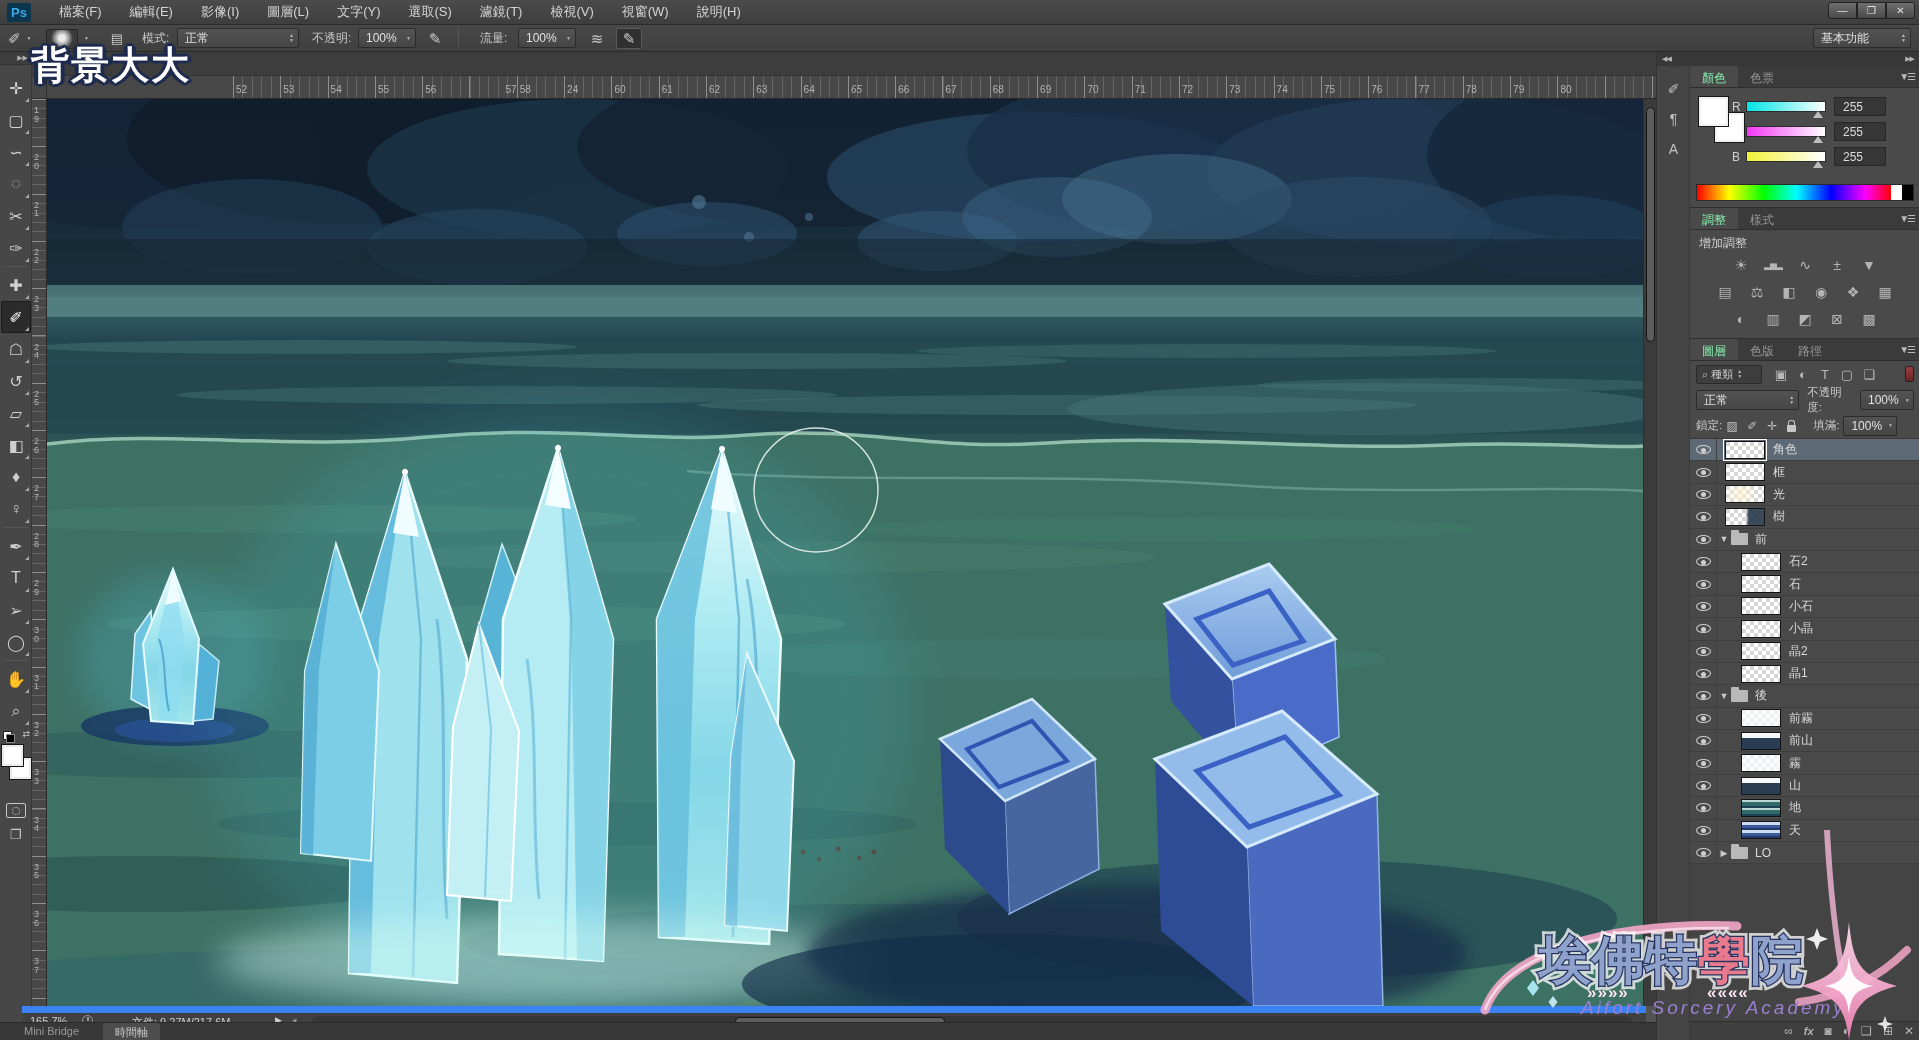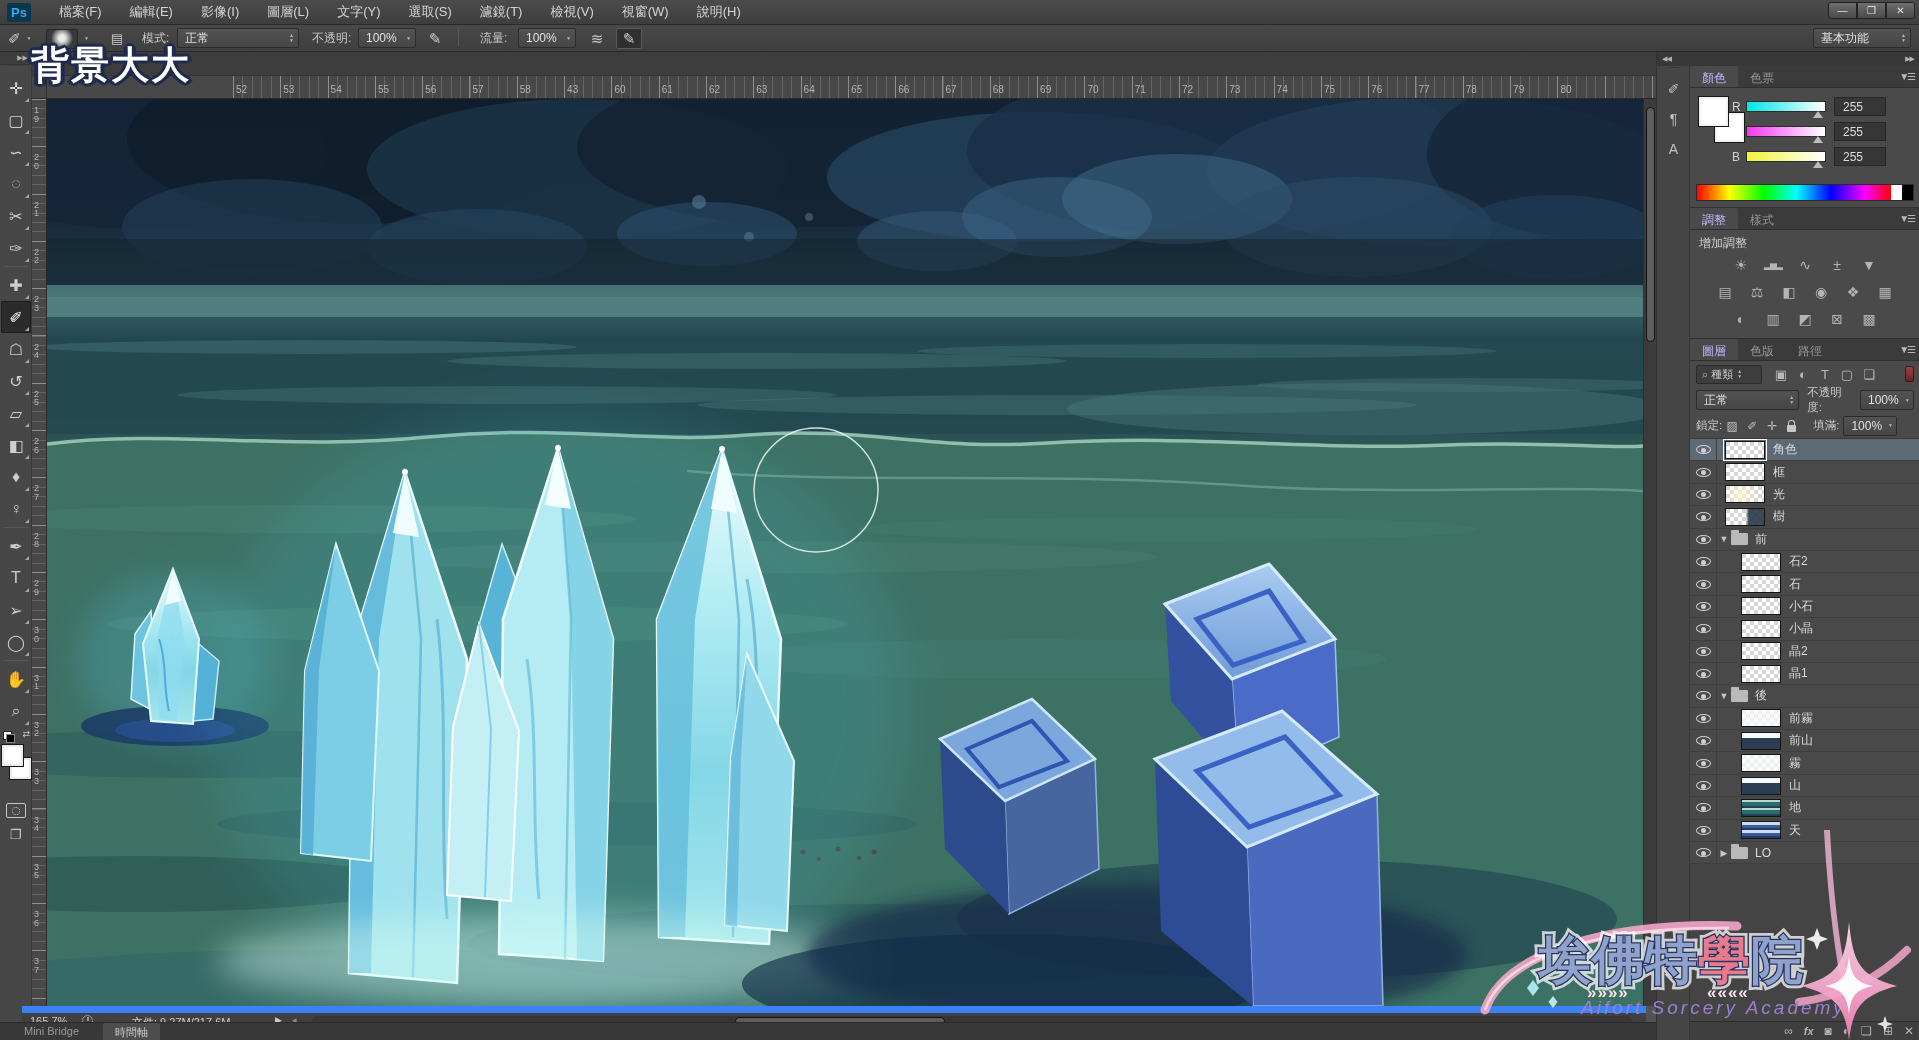--- a/index.html
+++ b/index.html
@@ -95,21 +95,21 @@
   .dock-header { position:absolute; left:0; top:0; width:263px; height:14px; background:#383838; border-bottom:1px sol id #303030; }
   .dock-header .larr { position:absolute; left:5px; top:3px; font-size:7px; color:#b5b5b5; letter-spacing:-1px; }
   .dock-header .rarr { position:absolute; right:6px; top:3px; font-size:7px; color:#b5b5b5; letter-spacing:-1px; }
   .icon-strip { position:absolute; left:0; top:14px; width:33px; height:974px; background:#454545; border-right:1px solid #383838; }
   .strip-grip { color:#2f2f2f; font-size:7px; text-align:center; text-shadow:0 1px 0 #5c5c5c; height:8px; line-height:7px; }
   .strip-icon { width:33px; height:30px; display:flex; align-items:center; justify-content:center; color:#c2c2c2; font-size:14px; }
   .panels { position:absolute; left:33px; top:14px; width:230px; }
 
   .panel-tabs { height:22px; background:#3b3b3b; display:flex; align-items:stretch; position:relative; border-bottom:1px solid #2f2f2f; }
   .ptab { padding:4px 12px 0; font-size:12px; color:#969696; }
-  .ptab.active { background:#4a4a4a; color:#c4b5fd; border-radius:2px 2px 0 0; }
+  .ptab.active { background:#4a4a4a; color:#86efac; border-radius:2px 2px 0 0; }
   .pmenu { position:absolute; right:6px; top:5px; color:#b8b8b8; font-size:10px; letter-spacing:-2px; }
 
   .color-panel { position:relative; height:141px; }
   .color-body { position:relative; height:119px; background:#4a4a4a; }
   .fg-sw,.bg-sw { position:absolute; width:29px; height:29px; background:#fff; box-shadow:0 0 0 1px #161616, inset 0 0 0 2px #f2f2f2; }
   .fg-sw { left:9px; top:9px; z-index:2; }
   .bg-sw { left:25px; top:25px; z-index:1; }
   .chan-rows { position:absolute; left:42px; top:6px; width:182px; }
   .chan { display:flex; align-items:center; height:25px; }
   .chan .lbl { width:14px; font-size:12px; color:#cfcfcf; }
@@ -354,23 +354,23 @@
 </div>
 
 <div class="doc-strip"></div>
 <div class="ruler-corner"></div>
 <div class="ruler-h" id="rulerH">
     <span class="num" style="left: 189px;">52</span>
     <span class="num" style="left: 236.3px;">53</span>
     <span class="num" style="left: 283.6px;">54</span>
     <span class="num" style="left: 330.9px;">55</span>
     <span class="num" style="left: 378.2px;">56</span>
-    <span class="num" style="left: 425.5px;">57</span>
+    <span class="num" style="left: 425.5px; padding-left: 33px;">57</span>
     <span class="num" style="left: 472.8px;">58</span>
-    <span class="num" style="left: 520.1px;">43</span>
+    <span class="num" style="left: 520.1px;">24</span>
     <span class="num" style="left: 567.4px;">60</span>
     <span class="num" style="left: 614.7px;">61</span>
     <span class="num" style="left: 662px;">62</span>
     <span class="num" style="left: 709.3px;">63</span>
     <span class="num" style="left: 756.6px;">64</span>
     <span class="num" style="left: 803.9px; font-style: italic;">65</span>
     <span class="num" style="left: 851.2px;">66</span>
     <span class="num" style="left: 898.5px;">67</span>
     <span class="num" style="left: 945.8px;">68</span>
     <span class="num" style="left: 993.1px;">69</span>

